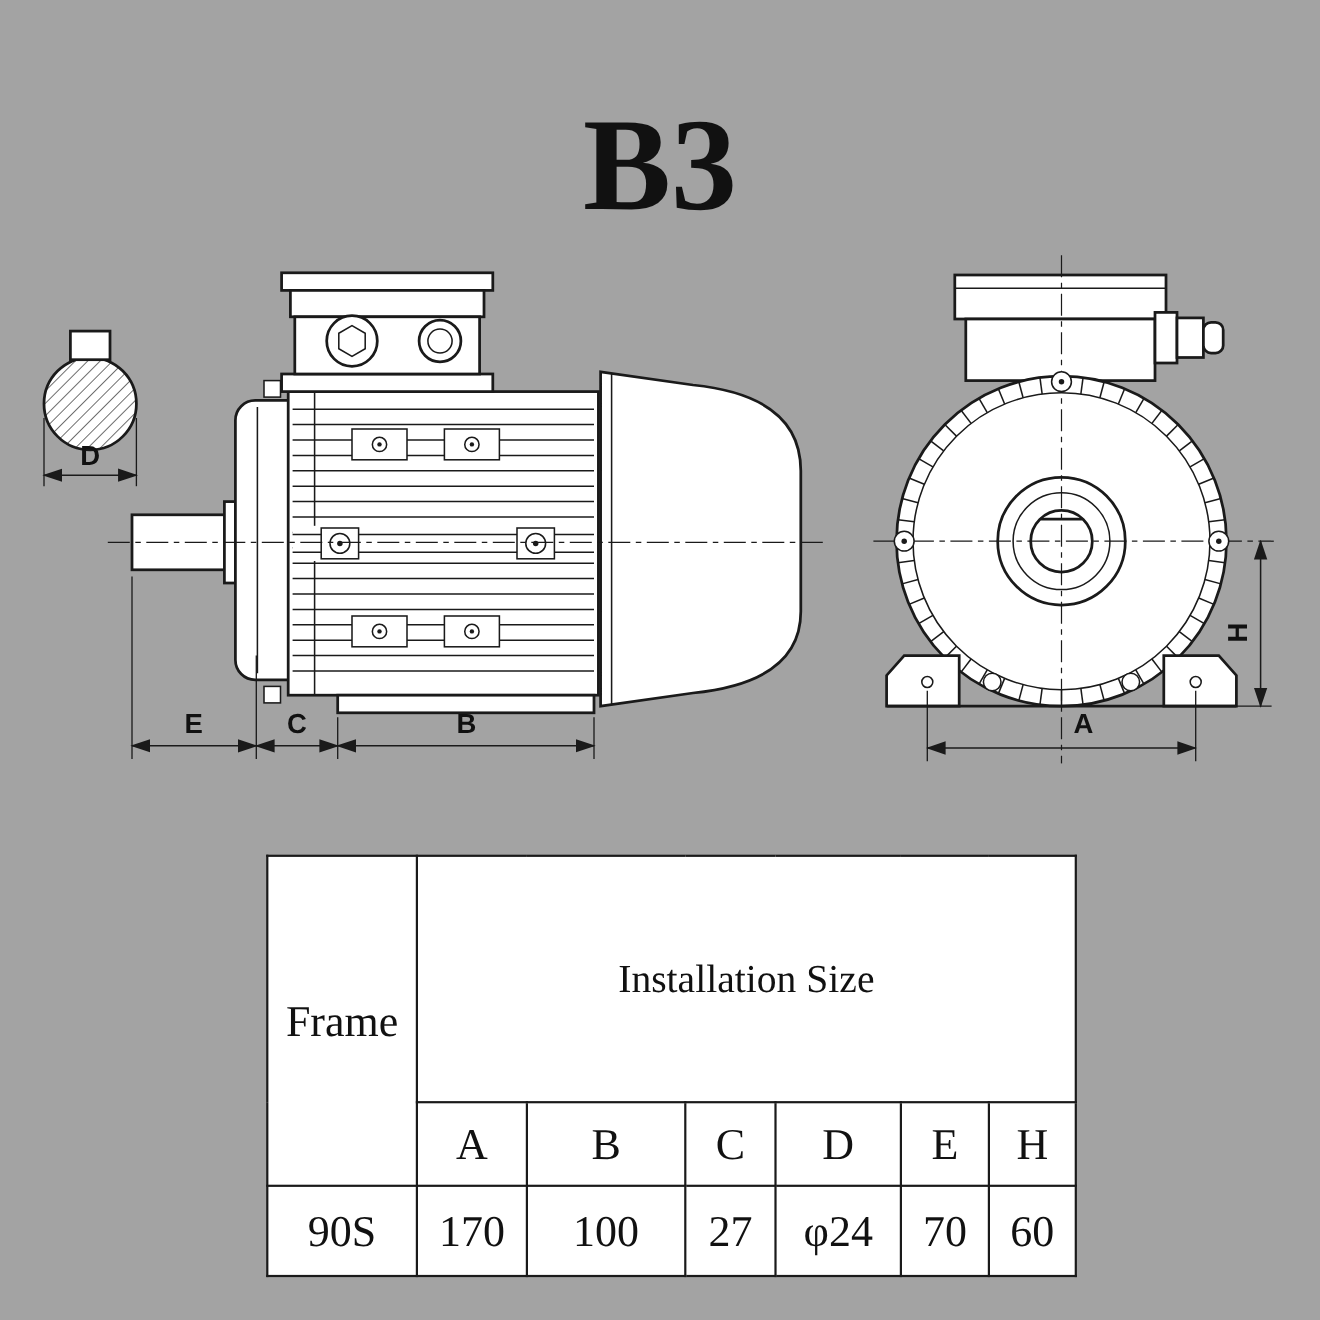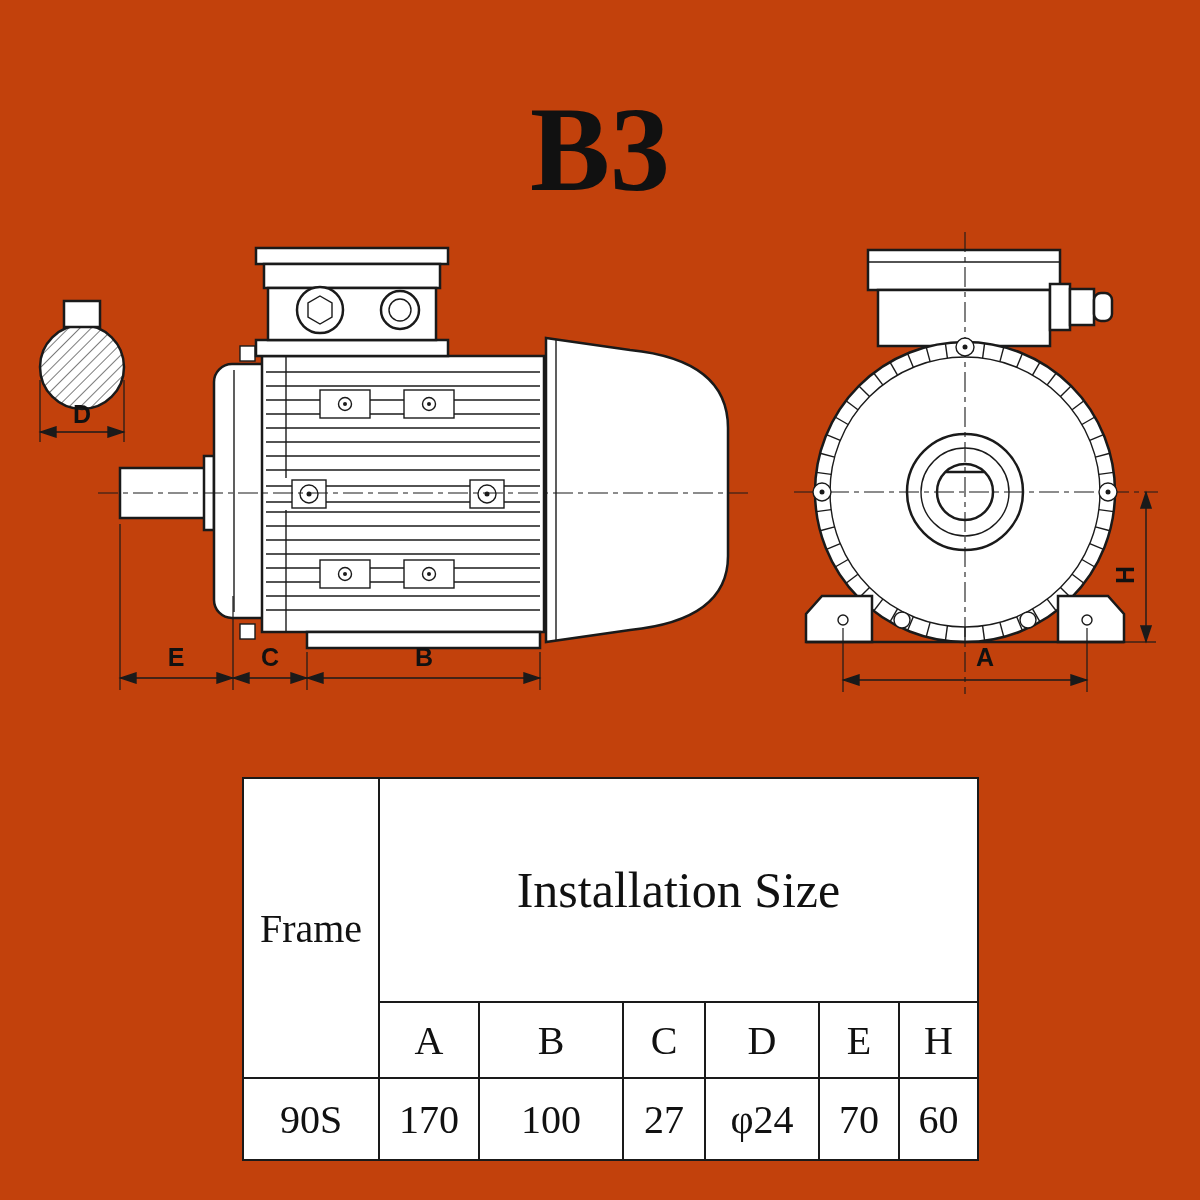--- a/index.html
+++ b/index.html
@@ -1,31 +1,31 @@
 <!DOCTYPE html>
 <html><head>
 <meta charset="utf-8">
 <style>
   html,body{margin:0;padding:0;background:#fff;}
-  .canvas{position:relative;width:1200px;height:1200px;background:#c2410c;overflow:hidden;}
+  .canvas{position:relative;width:1200px;height:1200px;background:#a3a3a3;overflow:hidden;}
   svg{position:absolute;left:0;top:0;}
   .title{font:bold 120px "Liberation Serif",serif;fill:#111;}
   .thick{stroke:#1a1a1a;stroke-width:2.5;fill:none;}
   .thin{stroke:#1a1a1a;stroke-width:1.4;fill:none;}
   .fillw{fill:#fff;}
   .center{stroke:#1a1a1a;stroke-width:1.1;stroke-dasharray:20 5 5 5;fill:none;}
   .dline{stroke:#1a1a1a;stroke-width:1.4;fill:none;}
   .ext{stroke:#1a1a1a;stroke-width:1.2;fill:none;}
   .dimlabel{font:bold 25px "Liberation Sans",sans-serif;fill:#111;}
   .dot{fill:#1a1a1a;stroke:none;}
   .dim-table{position:absolute;left:242px;top:777px;border-collapse:collapse;table-layout:fixed;
     font-family:"Liberation Serif",serif;color:#111;}
   .dim-table td{border:2px solid #1a1a1a;text-align:center;vertical-align:middle;
     font-size:40px;padding:0;background:#fff;}
-  .dim-table .inst-cell{font-size:50px;}
+  .dim-table .inst-cell{font-size:36px;}
 </style>
 </head>
 <body>
 
 <div class="canvas">
 
 <svg width="1200" height="1200" viewBox="0 0 1200 1200">
   <defs>
     <pattern id="hatch" width="8" height="8" patternUnits="userSpaceOnUse" patternTransform="rotate(45)">
       <rect width="8" height="8" fill="#fff"></rect>

